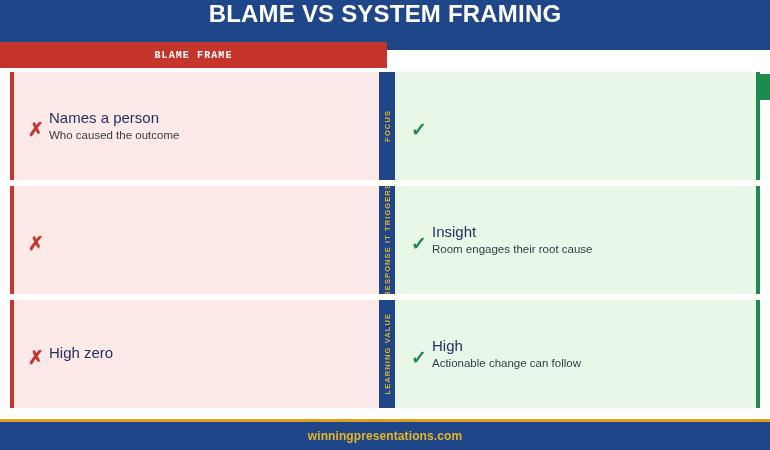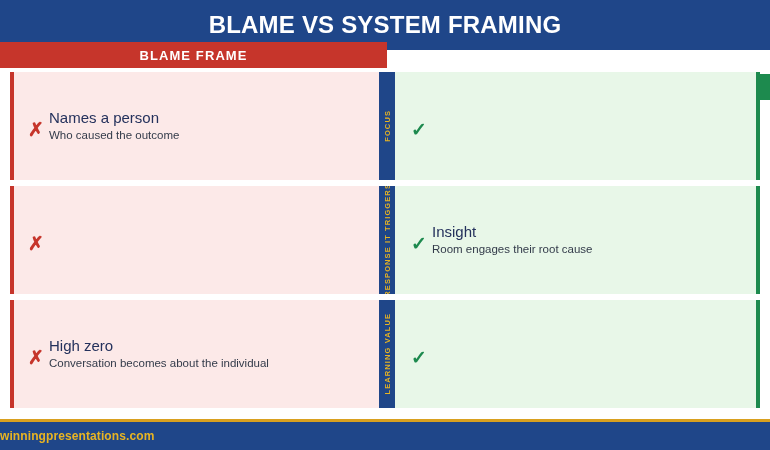--- a/index.html
+++ b/index.html
@@ -20,21 +20,20 @@
   }
 
   
   .title-bar {
     position: absolute;
     left: 0; top: 0;
     width: 770px;
     height: 50px;
     background: #1f4689;
     display: flex;
-    align-items: center;
     justify-content: center;
   }
   .title-text {
     color: #ffffff;
     font-size: 24px;
     font-weight: bold;
     letter-spacing: 0.2px;
     text-transform: uppercase;
     font-family: "Liberation Sans", sans-serif;
   }
@@ -59,24 +58,25 @@
     width: 383px;
     height: 26px;
     background: #1d8a4e;
     display: flex;
     align-items: center;
     justify-content: center;
     margin-top: 32px;
   }
   .head-label {
     color: #ffffff;
-    font-size: 13px;
+    font-size: 10px;
     font-weight: bold;
     letter-spacing: 1.1px;
     text-transform: uppercase;
+    font-family: Liberation Mono, monospace;
   }
 
   
   .body {
     position: absolute;
     left: 0; top: 68px;
     width: 770px;
     height: 350px;
   }
 
@@ -177,21 +177,21 @@
     background: #d9a01f;
   }
   .footer {
     position: absolute;
     left: 0; top: 422px;
     width: 770px;
     height: 28px;
     background: #1f4689;
     display: flex;
     align-items: center;
-    justify-content: flex-start;
+    justify-content: center;
   }
   .footer-text {
     color: #e8b422;
     font-size: 12px;
     font-weight: bold;
     letter-spacing: 0.1px;
   }
 </style>
 </head>
 <body>
@@ -249,30 +249,33 @@
           <div class="card-sub">Room engages their root cause</div>
         </div>
       </div>
     </div>
 
     <div class="row row-2">
       <div class="card card-left">
         <div class="mark mark-x">✗</div>
         <div class="card-text">
           <div class="card-title">High zero</div>
-          <div class="card-sub">Conversation becomes about the individual</div>
         </div>
       </div>
 
       <div class="center-label">
         <span>LEARNING VALUE</span>
       </div>
 
       <div class="card card-right">
         <div class="mark mark-check">✓</div>
+        <div class="card-text">
+          <div class="card-title">High</div>
+          <div class="card-sub">Actionable change can follow</div>
+        </div>
       </div>
     </div>
 
   </div>
 
   <div class="footer-rule"></div>
   <div class="footer">
     <span class="footer-text">winningpresentations.com</span>
   </div>
 

